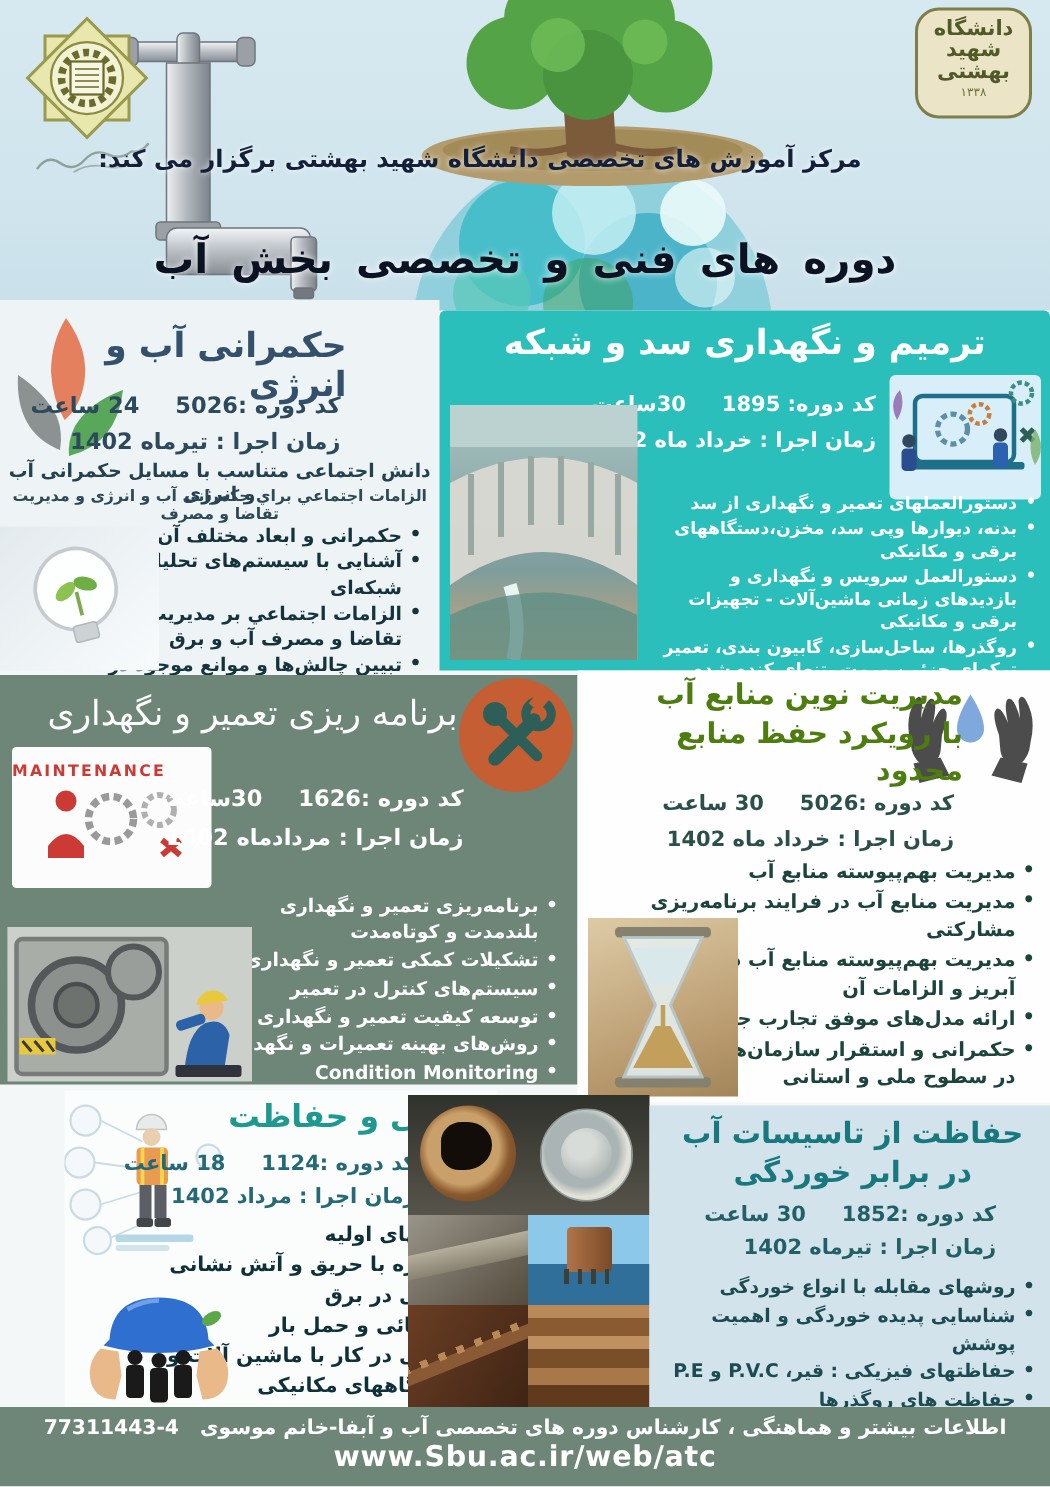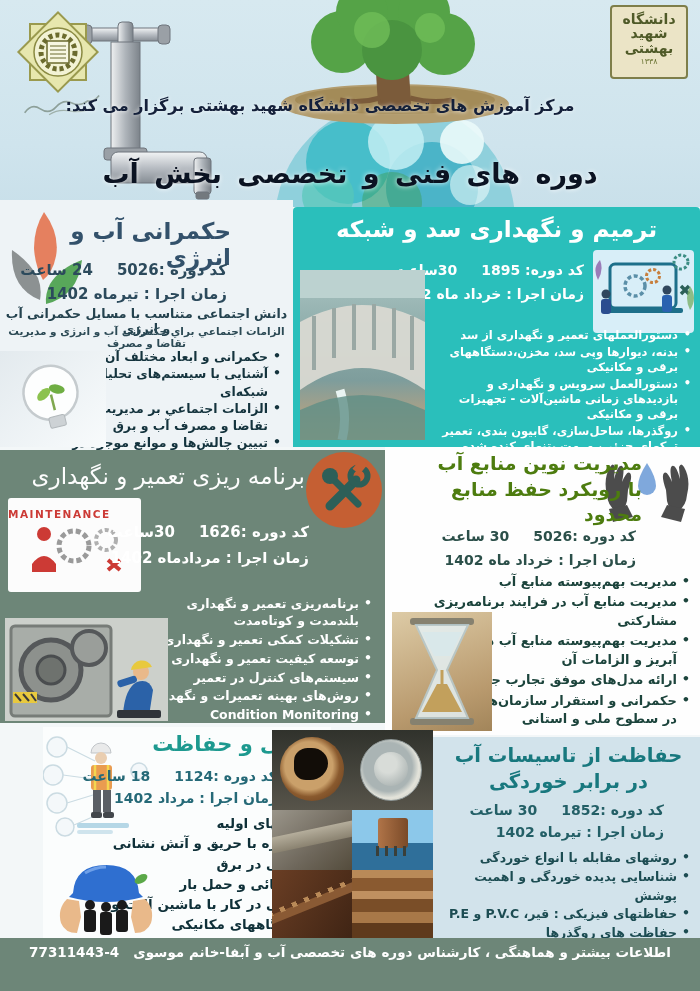--- a/index.html
+++ b/index.html
@@ -6,21 +6,21 @@
   body{background:#e8eef0;font-family:"DejaVu Sans",sans-serif;}
   .poster{position:relative;width:700px;height:991px;background:#f3f7f8;overflow:hidden;direction:rtl;margin:0 auto;}
   .abs{position:absolute;}
 
   
   .header{left:0;top:0;width:700px;height:207px;background:linear-gradient(180deg,#d7e9f0 0%,#cfe4ed 70%,#c9e0ea 100%);overflow:hidden;}
   .announce{left:0;top:96px;width:640px;text-align:center;font-size:16px;color:#14203a;font-weight:bold;text-shadow:0 0 4px rgba(255,255,255,.8);}
   .main-title{left:0;top:158px;width:700px;text-align:center;font-size:27px;color:#0b1322;font-weight:bold;word-spacing:6px;text-shadow:0 0 5px rgba(255,255,255,.9);}
   .logo-left{left:14px;top:8px;width:88px;height:88px;}
   .logo-caption{left:18px;top:92px;width:90px;height:26px;transform:rotate(-7deg);opacity:.8;}
-  .logo-right{left:610px;top:5px;width:78px;height:74px;background:#ebe4c6;border:2px solid #7e7e4a;border-radius:4px;box-sizing:border-box;text-align:center;color:#4f5a28;overflow:hidden;}
+  .logo-right{left:610px;top:5px;width:78px;height:74px;background:#ebe4c6;border:2px solid #7e7e4a;border-radius:16px;box-sizing:border-box;text-align:center;color:#4f5a28;overflow:hidden;}
   .logo-right .t{font-size:14px;font-weight:bold;line-height:1.02;padding-top:5px;}
   .logo-right .y{font-size:8px;margin-top:2px;color:#6a7433;}
 
   
   .card{box-sizing:border-box;}
   .meta{text-align:right;font-weight:bold;}
   .meta .row{display:flex;gap:24px;}
   ul.blist{list-style:none;margin:0;padding:0;text-align:right;font-weight:bold;}
   ul.blist li{position:relative;padding-right:13px;}
   ul.blist li::before{content:"•";position:absolute;right:0;top:-1px;}
@@ -279,22 +279,22 @@
     <div class="meta">
       <div class="row">
         <span>کد دوره :1626</span>
         <span>30ساعت</span>
       </div>
       <div>زمان اجرا : مردادماه 1402</div>
     </div>
     <ul class="blist">
         <li>برنامه‌ریزی تعمیر و نگهداری بلندمدت و کوتاه‌مدت</li>
         <li>تشکیلات کمکی تعمیر و نگهداری</li>
+        <li>سیستم‌های کنترل در تعمیر</li>
         <li>توسعه کیفیت تعمیر و نگهداری</li>
-        <li>سیستم‌های کنترل در تعمیر</li>
         <li>روش‌های بهینه تعمیرات و نگهداری</li>
         <li>Condition Monitoring</li>
       </ul>
     <div class="worker-illo">
       <svg width="163" height="103" viewBox="0 0 163 103">
         <rect x="0" y="0" width="163" height="103" fill="#ccd0cb"></rect>
         <rect x="6" y="8" width="100" height="90" rx="4" fill="#a8ada8" stroke="#777c78" stroke-width="3"></rect>
         <circle cx="46" cy="52" r="30" fill="#8d918d" stroke="#55585a" stroke-width="5"></circle>
         <circle cx="46" cy="52" r="14" fill="#6e726e" stroke="#4a4d4f" stroke-width="3"></circle>
         <circle cx="84" cy="30" r="17" fill="#9a9e9a" stroke="#55585a" stroke-width="4"></circle>
@@ -440,15 +440,16 @@
         <li>حفاظت های روگذرها</li>
         <li>محاسبات طراحی با توجه به شرایط خاك وسازه</li>
       </ul>
   </div>
 
   <div class="abs footer">
     <div class="l1">
       <span>اطلاعات بیشتر و هماهنگی ، کارشناس دوره های تخصصی آب و آبفا-خانم موسوی</span>
       <span dir="ltr">77311443-4</span>
     </div>
+    <div class="l2">www.Sbu.ac.ir/web/atc</div>
   </div>
 
 </div>
 
 </body></html>

